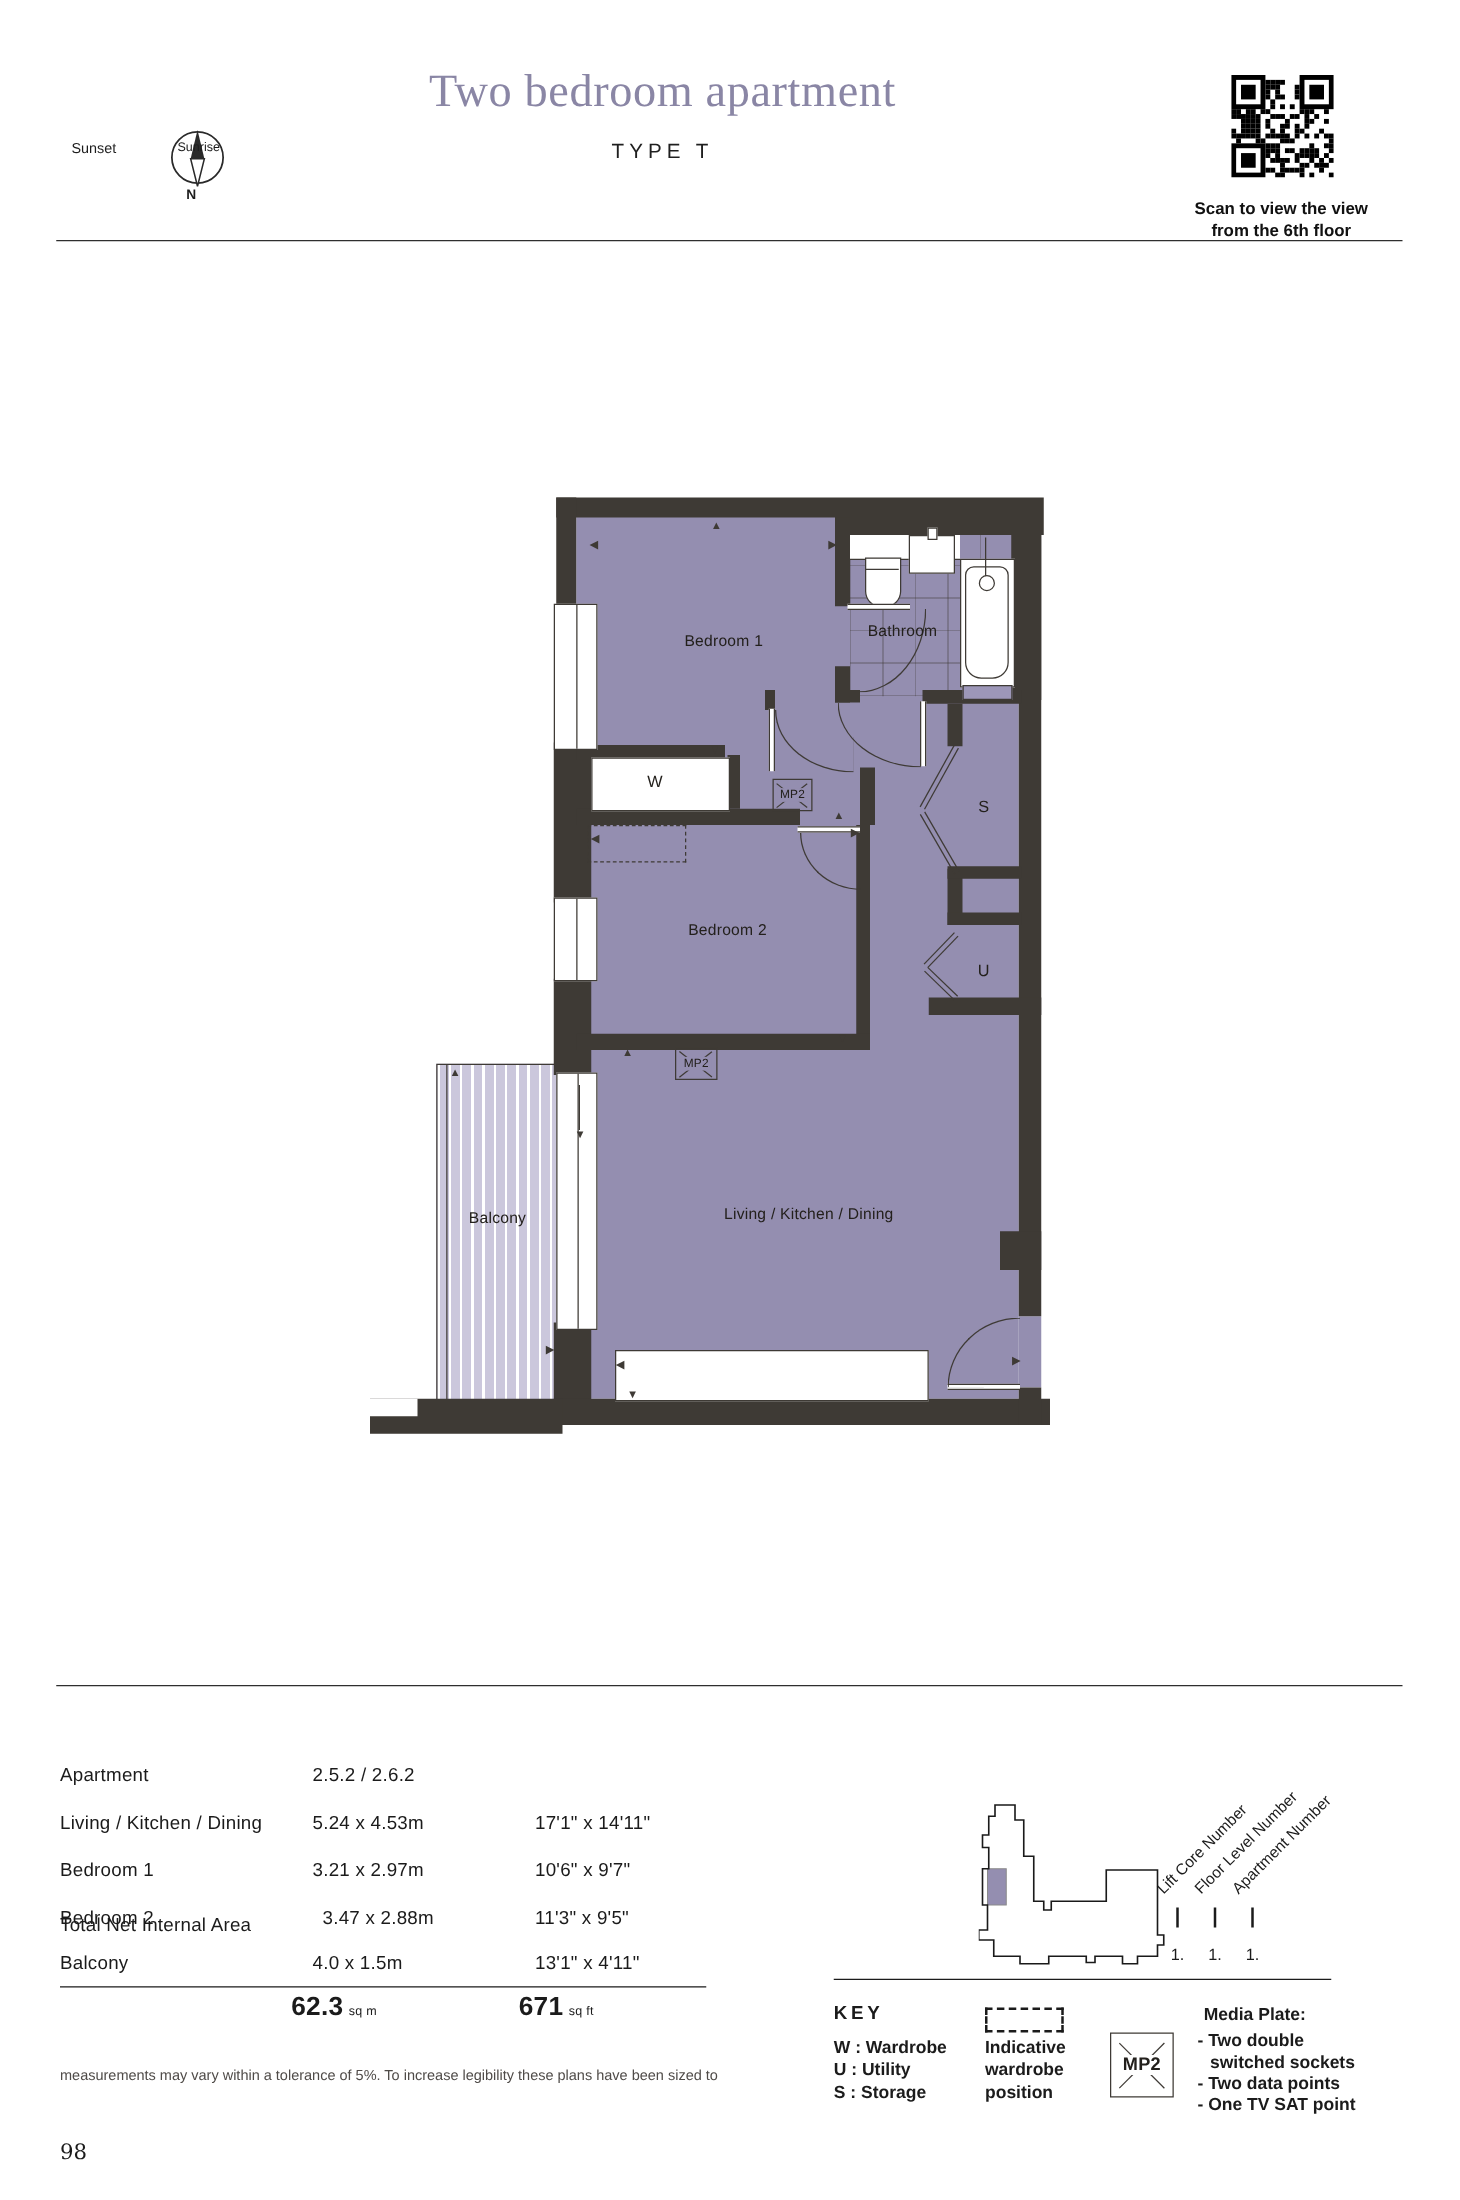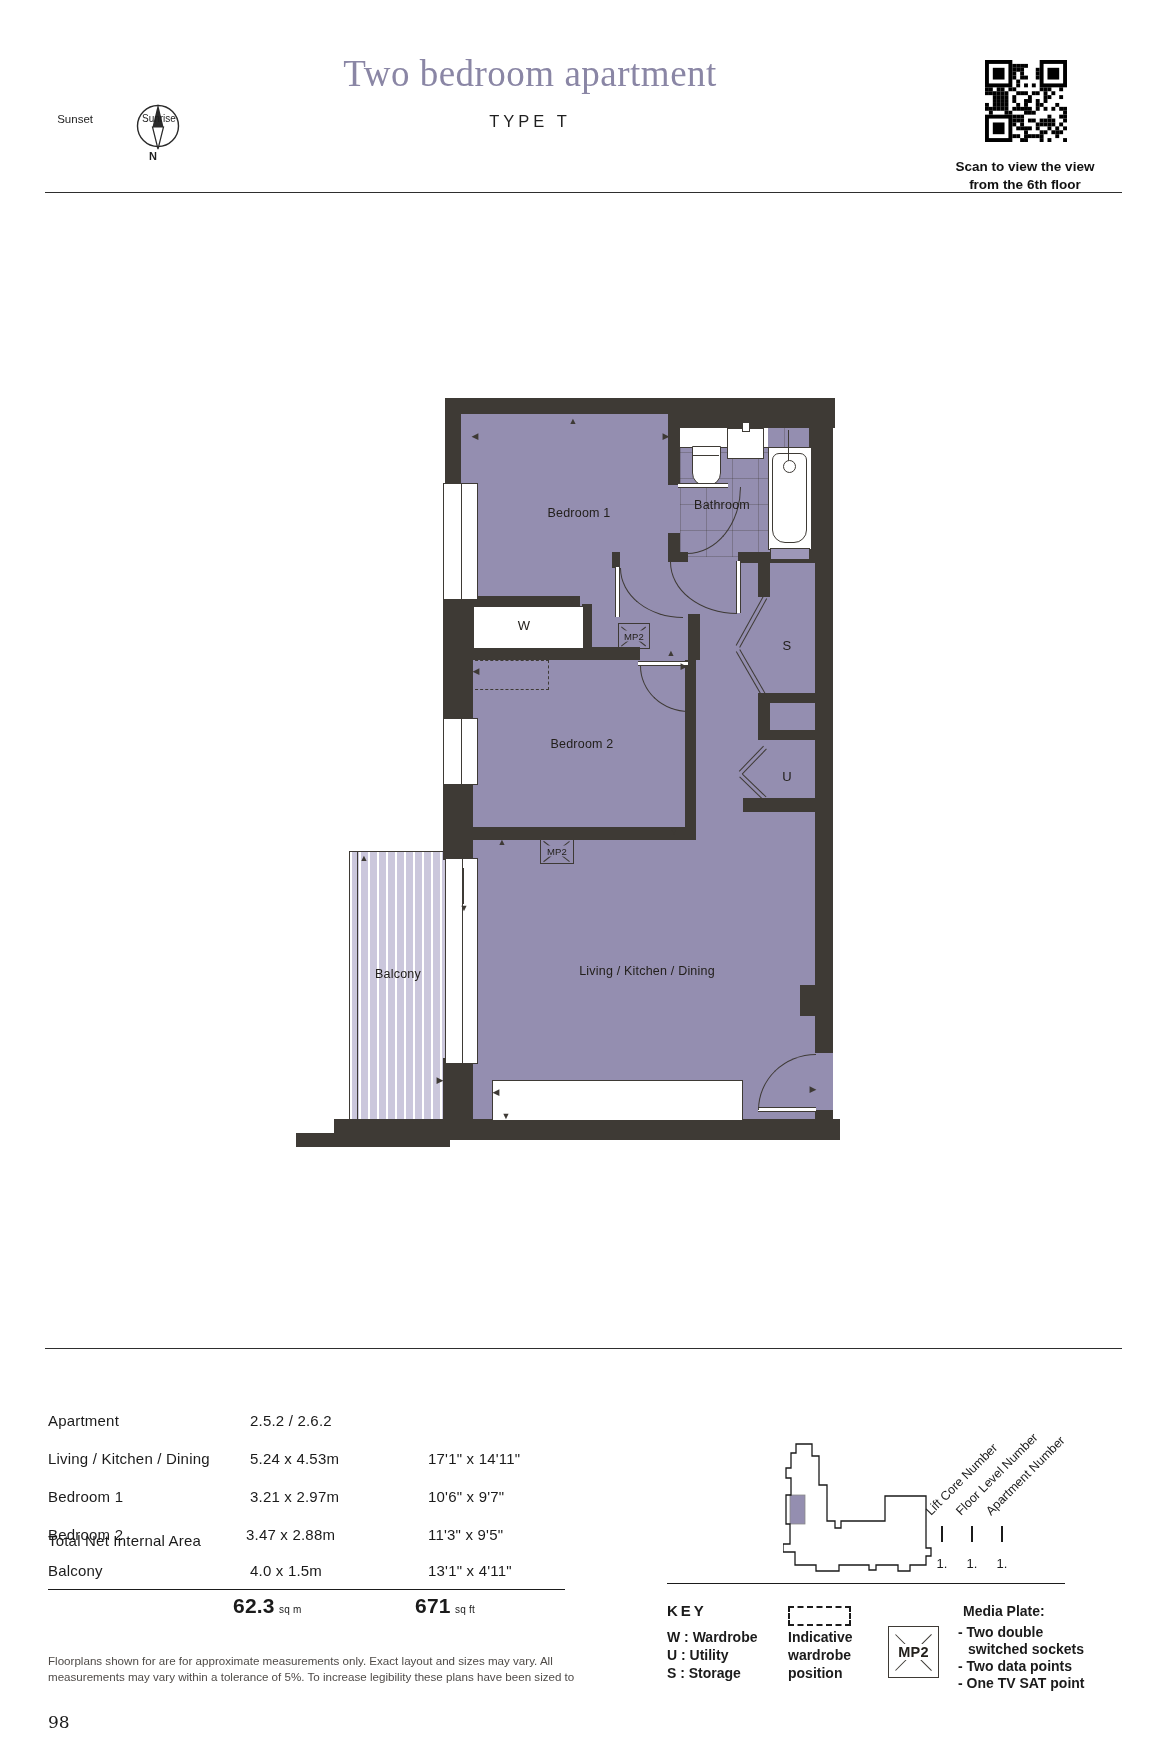--- a/index.html
+++ b/index.html
@@ -349,21 +349,21 @@
 
     <div class="tcell" style="left:48px;top:1450px;">Living / Kitchen / Dining</div>
     <div class="tcell" style="left:250px;top:1450px;">5.24 x 4.53m</div>
     <div class="tcell" style="left:428px;top:1450px;">17'1" x 14'11"</div>
 
     <div class="tcell" style="left:48px;top:1488px;">Bedroom 1</div>
     <div class="tcell" style="left:250px;top:1488px;">3.21 x 2.97m</div>
     <div class="tcell" style="left:428px;top:1488px;">10'6" x 9'7"</div>
 
     <div class="tcell" style="left:48px;top:1526px;">Bedroom 2</div>
-    <div class="tcell" style="left:246px;top:1526px;">3.47 x  2.88m</div>
+    <div class="tcell" style="left:258px;top:1526px;">3.47 x  2.88m</div>
     <div class="tcell" style="left:428px;top:1526px;">11'3" x 9'5"</div>
 
     <div class="tcell" style="left:48px;top:1562px;">Balcony</div>
     <div class="tcell" style="left:250px;top:1562px;">4.0 x 1.5m</div>
     <div class="tcell" style="left:428px;top:1562px;">13'1" x 4'11"</div>
 
     <div class="hr" style="left:48px;top:1589px;width:517px;background:#1b1b1b;"></div>
 
     <div class="tcell" style="left:48px;top:1532px;">Total Net Internal Area</div>
     <div class="tcell" style="left:233px;top:1594px;">
@@ -411,18 +411,17 @@
     <span class="d2" style="transform:rotate(-45deg);"></span>
     <span class="lbl" style="background:#fff;font-size:14.5px;font-weight:700;">MP2</span>
   </div>
   <div class="keytxt" style="left:963px;top:1603px;font-weight:700;">Media Plate:</div>
   <div class="keytxt" style="left:958px;top:1624px;">- Two double</div>
   <div class="keytxt" style="left:968px;top:1641px;">switched sockets</div>
   <div class="keytxt" style="left:958px;top:1658px;">- Two data points</div>
   <div class="keytxt" style="left:958px;top:1675px;">- One TV SAT point</div>
 
   <div class="abs" style="left:48px;top:1653px;font-size:11.6px;line-height:16px;color:#4F4B48;">
-    <div>Floorplans shown for are for approximate measurements only. Exact layout and sizes may vary. All</div>
     <div>measurements may vary within a tolerance of 5%. To increase legibility these plans have been sized to</div>
   </div>
   <div class="abs" style="left:48px;top:1712px;font-family:'DejaVu Serif','Liberation Serif',serif;font-size:17px;color:#1b1b1b;">98</div>
 
 </div>
 
 </body></html>

